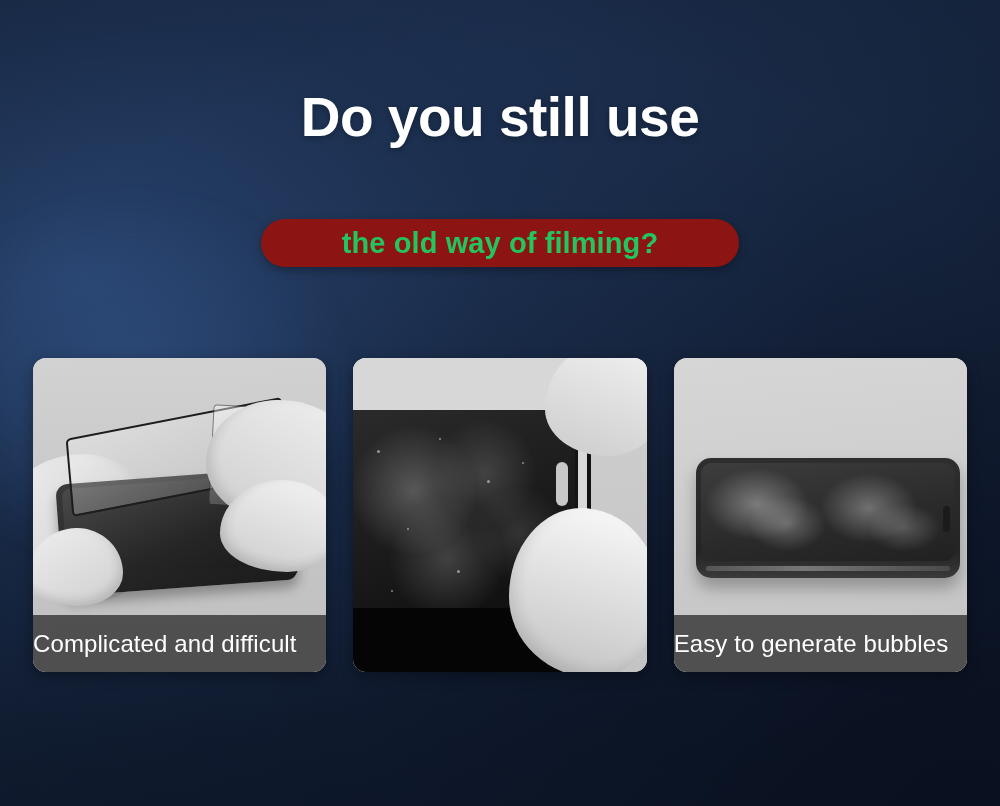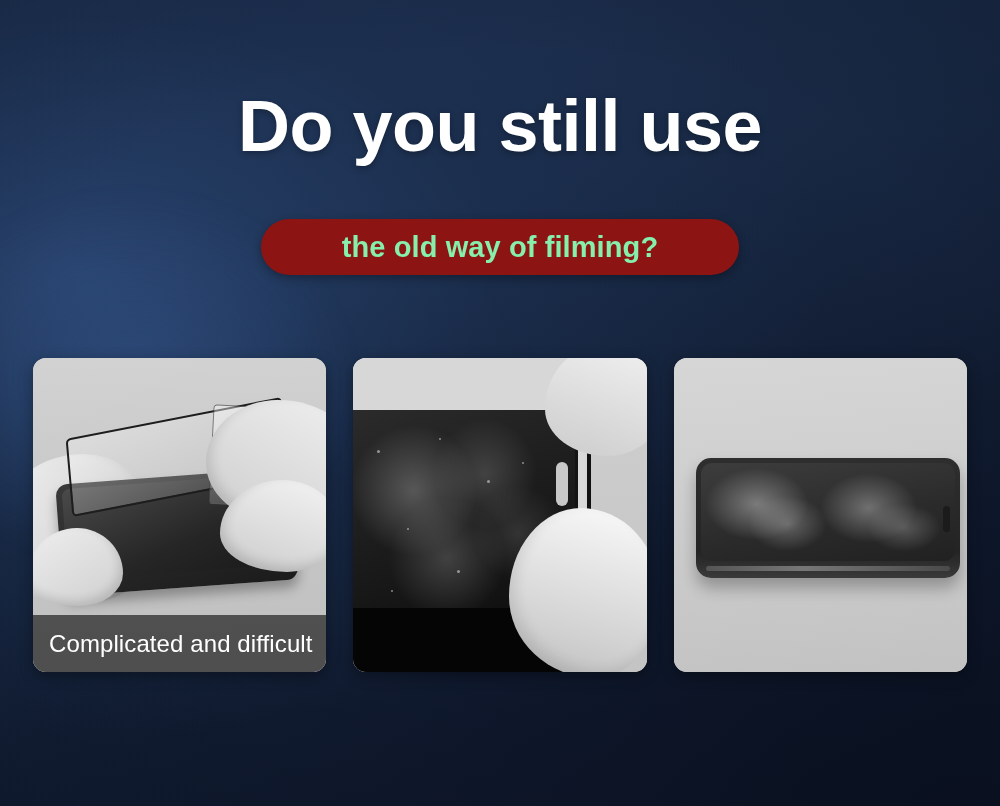--- a/index.html
+++ b/index.html
@@ -30,39 +30,39 @@
   .bg-vignette{
     position:absolute; inset:0;
     background:radial-gradient(120% 95% at 50% 45%, rgba(0,0,0,0) 40%, rgba(5,10,20,0.40) 100%);
   }
 
   
   .headline{
     position:absolute; left:0; right:0; top:88px;
     text-align:center;
     color:#ffffff;
-    font-size:72px;
+    font-size:55px;
     font-weight:bold;
     letter-spacing:-0.5px;
     line-height:1.06;
     white-space:nowrap;
     text-shadow:0 2px 6px rgba(0,0,0,0.30);
   }
 
   
   .badge-wrap{
     position:absolute; left:0; right:0; top:219px;
     display:flex; justify-content:center;
   }
   .badge{
-    width:478px; height:56px;
+    width:478px; height:48px;
     border-radius:29px;
     background:#8c1412;
     display:flex; align-items:center; justify-content:center;
-    color:#86efac;
+    color:#22c55e;
     font-size:29px;
     font-weight:bold;
     letter-spacing:0.1px;
     box-shadow:0 3px 10px rgba(0,0,0,0.32);
   }
 
   
   .cards{
     position:absolute;
     left:33px; top:358px;
@@ -206,21 +206,21 @@
   
   .caption{
     position:absolute; left:0; right:0; bottom:0; height:57px;
     background:rgba(60,60,60,0.86);
     display:flex; align-items:center;
     color:#ffffff;
     font-size:24px;
     letter-spacing:0.1px;
     white-space:nowrap;
   }
-  .caption.left{ justify-content:flex-start; padding-left:16px; }
+  .caption.left{ justify-content:flex-start; padding-left:0; }
   .caption.center{ justify-content:center; }
 </style>
 </head>
 <body>
 
 <div class="bg-base"></div>
 <div class="bg-glow-left"></div>
 <div class="bg-vignette"></div>
 
 <h1 class="headline">Do you still use</h1>
@@ -268,15 +268,16 @@
   </div>
 
   <div class="card">
     <div class="photo p3">
       <div class="phone">
         <div class="screen"></div>
         <div class="notch"></div>
         <div class="edge"></div>
       </div>
     </div>
+    <div class="caption left">Easy to generate bubbles</div>
   </div>
 
 </div>
 
 </body></html>

